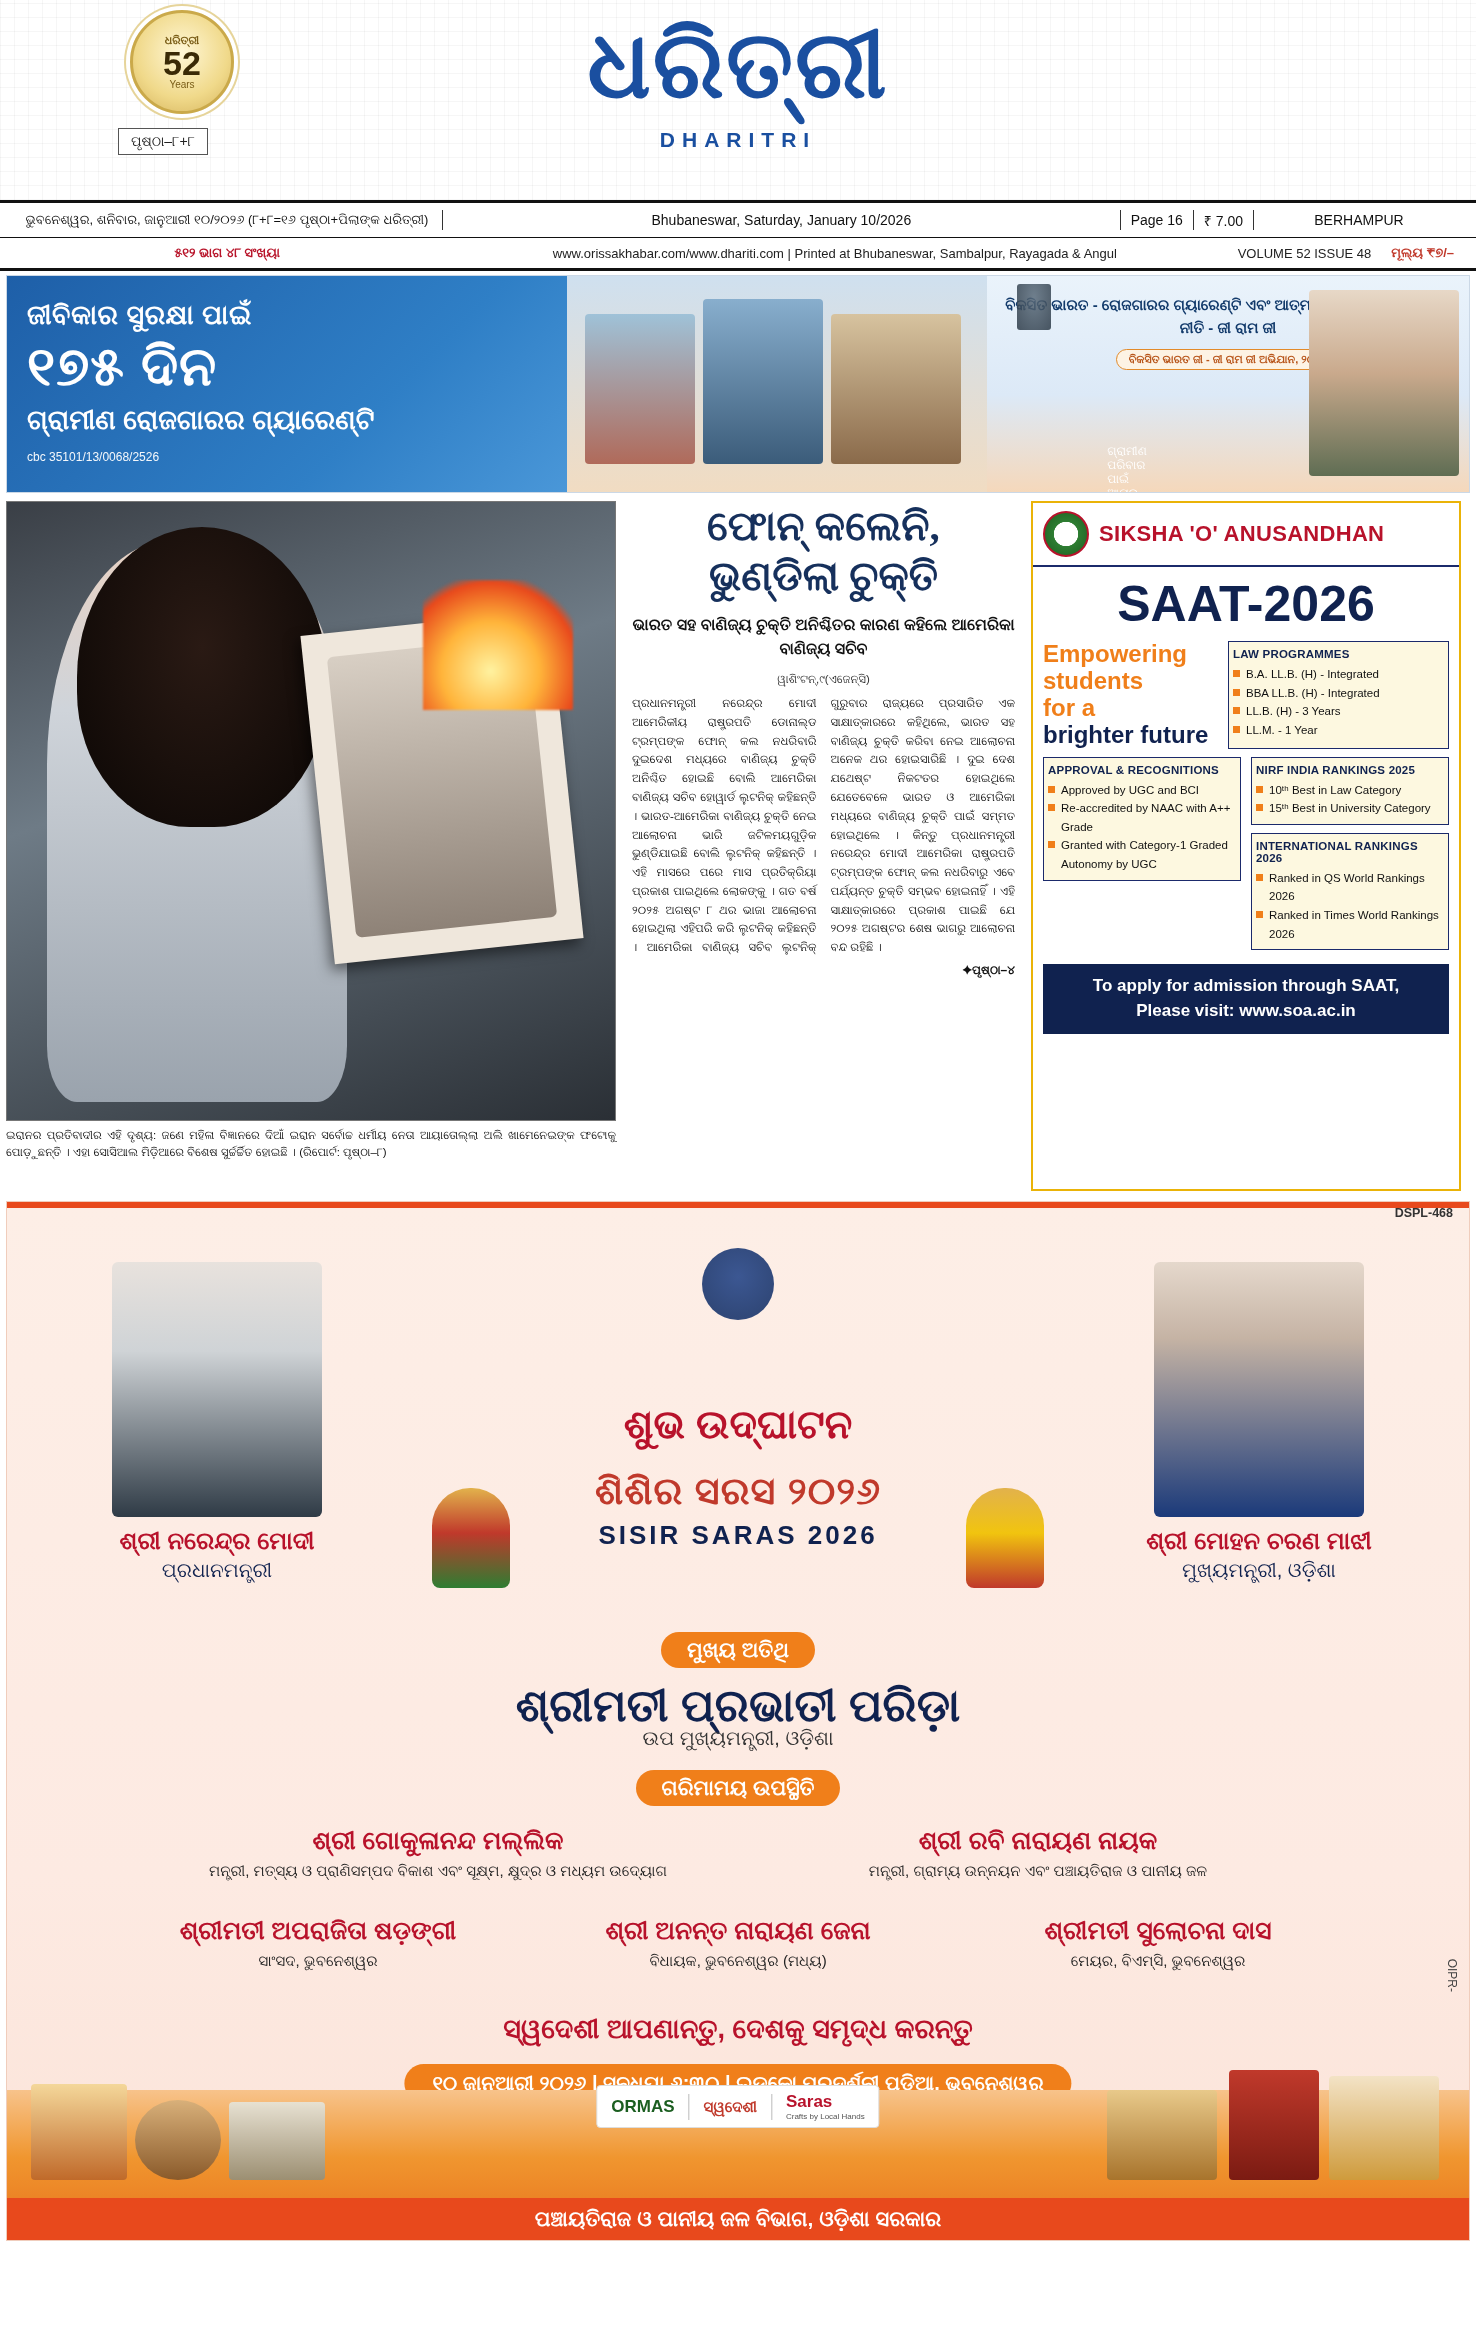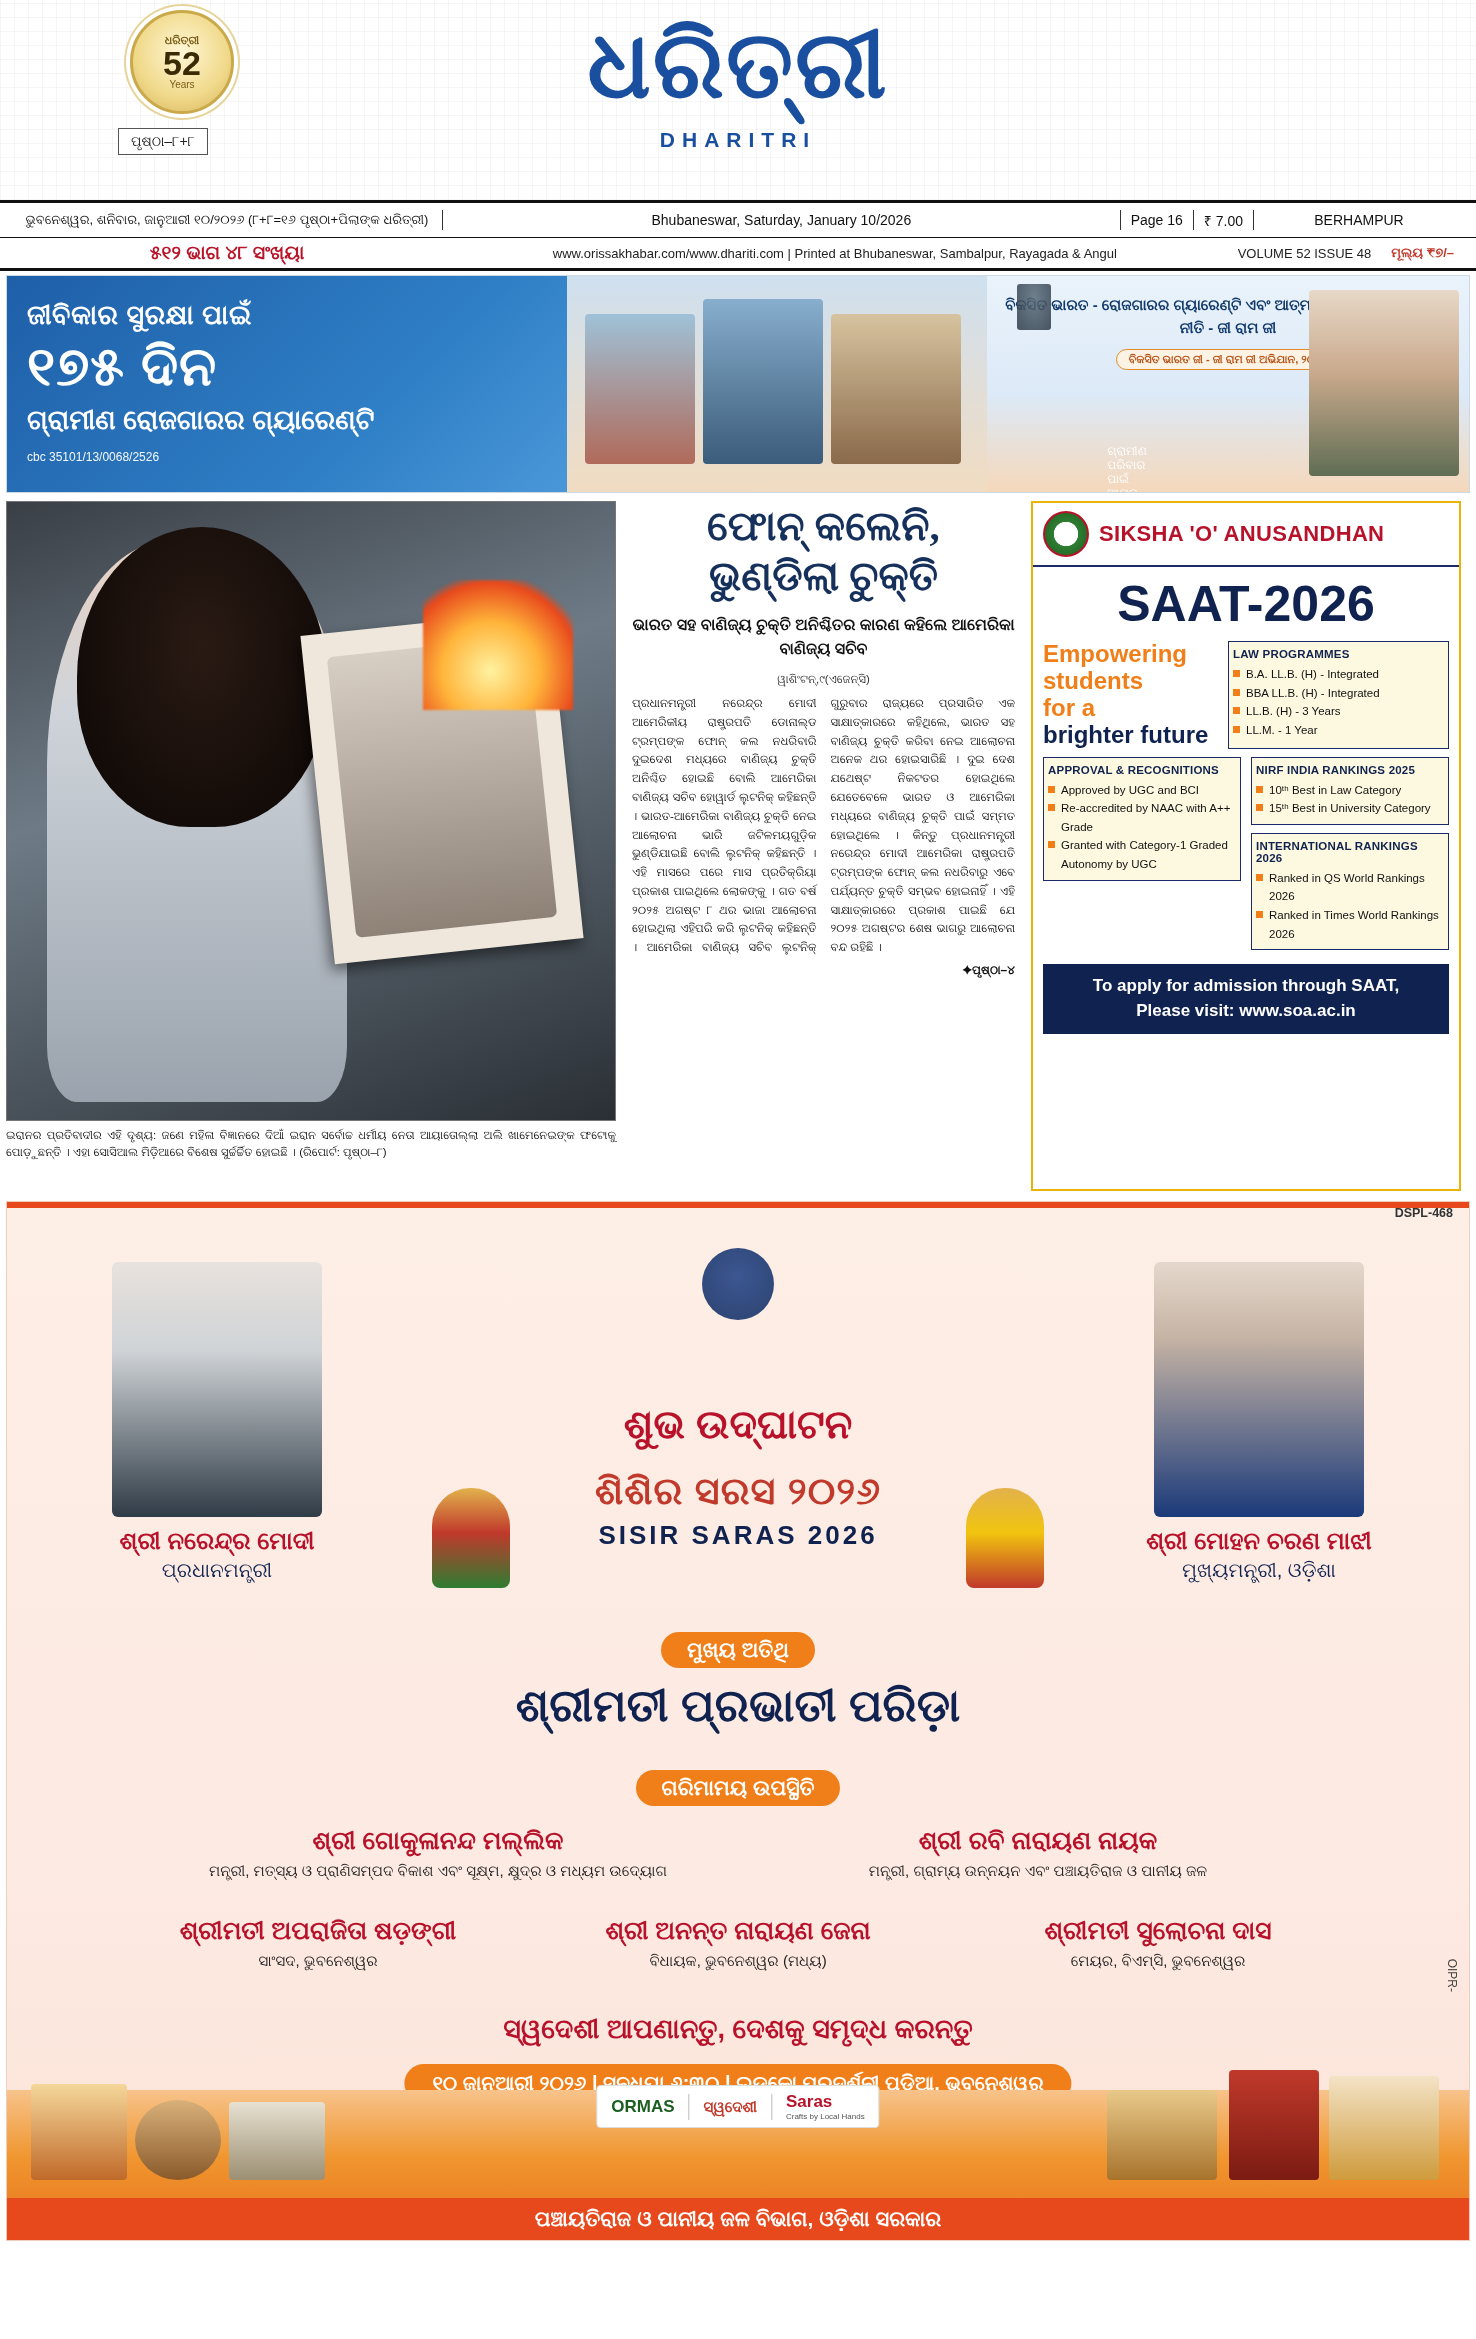--- a/index.html
+++ b/index.html
@@ -59,21 +59,21 @@
   .infobar {
     display:flex; align-items:center; height:34px; font-size:14px;
     padding: 0 12px; gap: 0;
   }
   .infobar .cell { padding: 0 10px; white-space:nowrap; }
   .infobar .sep { width:1px; height:20px; background:#333; }
   .ib-left { width: 430px; text-align:center; font-size:13px; }
   .ib-mid { flex:1; text-align:center; }
   .ib-right { width: 210px; text-align:center; }
   .infobar2 { height:30px; font-size:13px; color:#222; }
-  .issue-left { width:430px; text-align:center; color:#b8142a; font-weight:bold; font-size:19px;}
+  .issue-left { width:430px; text-align:center; color:#b8142a; font-weight:bold; font-size:13px;}
   .price-red { color:#c0392b; font-weight:bold; }
 
   
   .banner-mgn {
     position:relative; margin: 4px 6px 0 6px; height: 218px;
     background: linear-gradient(180deg,#eaf3fb 0%, #dce9f7 55%, #f5d8bb 100%);
     border:1px solid #cbd8e6; overflow:hidden;
   }
   .mgn-left { position:absolute; left:0; top:0; width:560px; height:100%;
     background: linear-gradient(135deg,#1e5fa8 0%, #2f7fc6 65%, #4a97d8 100%); color:#fff;
@@ -372,20 +372,21 @@
       <div class="doll l"></div>
       <div class="doll r"></div>
       <div class="sisir-od">ଶିଶିର ସରସ ୨୦୨୬</div>
       <div class="sisir-en">SISIR  SARAS 2026</div>
     </div>
 
     <div class="sect chief-title">
       <span class="pill">ମୁଖ୍ୟ ଅତିଥି</span>
     </div>
     <div class="chief-name">ଶ୍ରୀମତୀ ପ୍ରଭାତୀ ପରିଡ଼ା</div>
+    <div class="chief-desg">ଉପ ମୁଖ୍ୟମନ୍ତ୍ରୀ, ଓଡ଼ିଶା</div>
 
     <div class="sect grace-title">
       <span class="pill">ଗରିମାମୟ ଉପସ୍ଥିତି</span>
     </div>
 
     <div class="guest-row row1">
       <div class="guest">
         <div class="gn">ଶ୍ରୀ ଗୋକୁଳାନନ୍ଦ ମଲ୍ଲିକ</div>
         <div class="gd">ମନ୍ତ୍ରୀ, ମତ୍ସ୍ୟ ଓ ପ୍ରାଣିସମ୍ପଦ ବିକାଶ ଏବଂ ସୂକ୍ଷ୍ମ, କ୍ଷୁଦ୍ର ଓ ମଧ୍ୟମ ଉଦ୍ୟୋଗ</div>
       </div>

